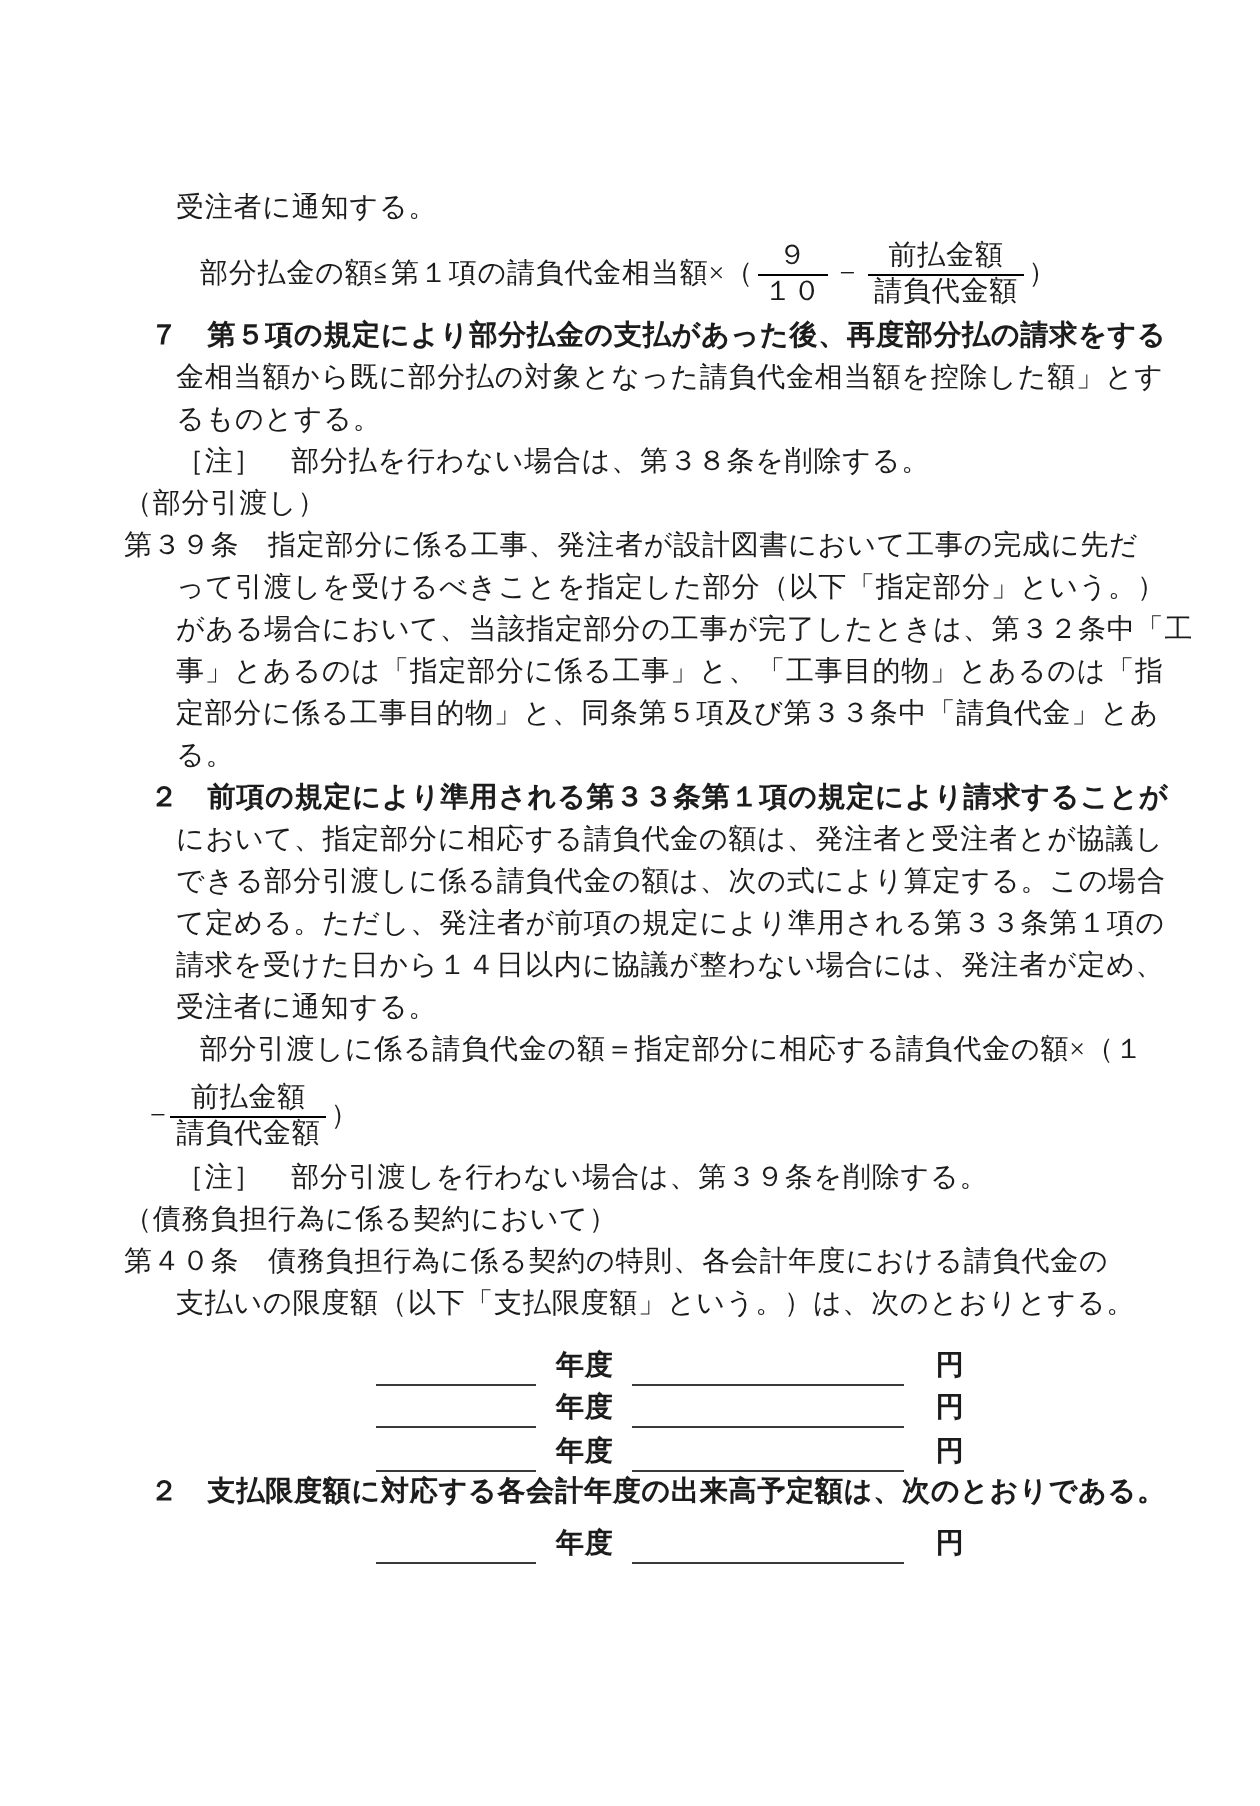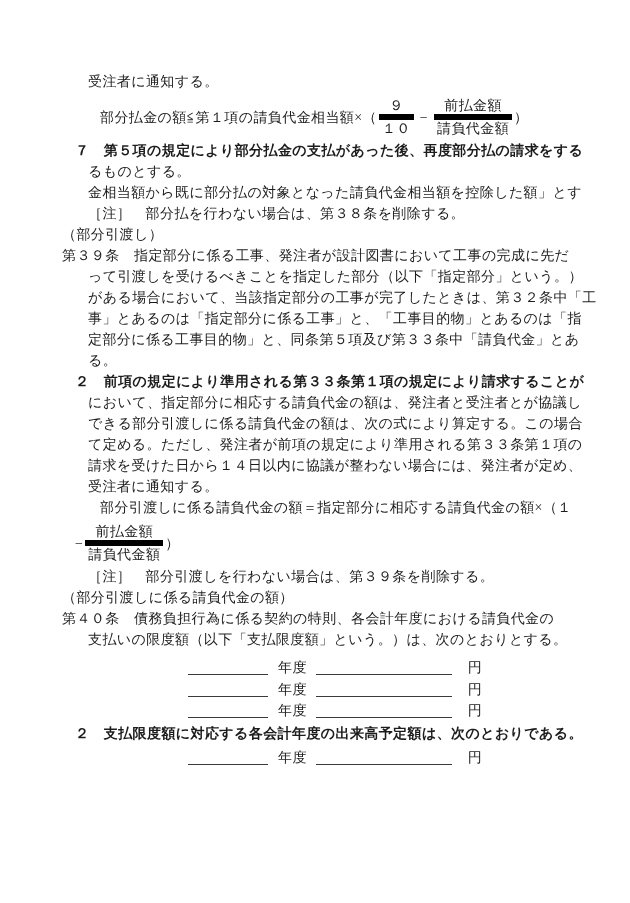--- a/index.html
+++ b/index.html
@@ -6,21 +6,21 @@
   body {
     width: 630px; height: 903px;
     background: #ffffff;
     color: #1c1c1c;
     font-family: "Liberation Serif", "DejaVu Serif", serif;
     position: relative;
     overflow: hidden;
   }
   .page {
     position: absolute;
-    left: 62px; top: 71px;
+    left: 62px; top: 94px;
     width: 520px;
     font-size: 14px;
     letter-spacing: 0.4px;
   }
   .line { line-height: 21px; white-space: nowrap; }
   .i0 { padding-left: 0; }
   .i1 { padding-left: 13px; font-weight: bold; }
   .i2 { padding-left: 26px; }
   .i3 { padding-left: 38px; }
 
@@ -30,29 +30,30 @@
   .vmid { vertical-align: middle; display: inline-block; line-height: 21px; }
   .op { margin: 0 4px; }
   .frac {
     display: inline-block;
     vertical-align: middle;
     text-align: center;
     line-height: 17px;
     margin: 0 2px;
   }
   .frac .num { display: block; padding: 0 3px; }
-  .frac .den { display: block; border-top: 6px solid #000000; padding: 0 3px; }
+  .frac .den { display: block; border-top: 1px solid #000000; padding: 0 3px; }
   .f2-frac-line { padding-left: 13px; margin: 5px 0 3px; white-space: nowrap; }
 
   
   .fill-row {
     display: flex;
-    align-items: flex-start;
+    align-items: flex-end;
     height: 21.5px;
     padding-left: 126px;
+    font-weight: bold;
   }
   .fill-rows-group { margin-top: 8px; }
   .fill-row-last { margin-top: 4px; }
   .blank {
     display: inline-block;
     height: 16px;
     border-bottom: 1px solid #3a3a3a;
   }
   .blank.short { width: 80px; margin-right: 10px; }
   .blank.long  { width: 136px; margin-left: 9px; margin-right: 16px; }
@@ -63,22 +64,22 @@
 
 <div class="page">
 
   <div class="line i2">受注者に通知する。</div>
 
   <div class="formula formula-block">
     <span class="vmid">部分払金の額≦第１項の請負代金相当額×（</span><span class="frac"><span class="num">９</span><span class="den">１０</span></span><span class="vmid op">−</span><span class="frac"><span class="num">前払金額</span><span class="den">請負代金額</span></span><span class="vmid">）</span>
   </div>
 
   <div class="line i1">７　第５項の規定により部分払金の支払があった後、再度部分払の請求をする</div>
+  <div class="line i2">金相当額から既に部分払の対象となった請負代金相当額を控除した額」とす</div>
   <div class="line i2">るものとする。</div>
-  <div class="line i2">金相当額から既に部分払の対象となった請負代金相当額を控除した額」とす</div>
   <div class="line i2">［注］　部分払を行わない場合は、第３８条を削除する。</div>
   <div class="line i0">（部分引渡し）</div>
   <div class="line i0">第３９条　指定部分に係る工事、発注者が設計図書において工事の完成に先だ</div>
   <div class="line i2">って引渡しを受けるべきことを指定した部分（以下「指定部分」という。）</div>
   <div class="line i2">がある場合において、当該指定部分の工事が完了したときは、第３２条中「工</div>
   <div class="line i2">事」とあるのは「指定部分に係る工事」と、「工事目的物」とあるのは「指</div>
   <div class="line i2">定部分に係る工事目的物」と、同条第５項及び第３３条中「請負代金」とあ</div>
   <div class="line i2">る。</div>
   <div class="line i1">２　前項の規定により準用される第３３条第１項の規定により請求することが</div>
   <div class="line i2">において、指定部分に相応する請負代金の額は、発注者と受注者とが協議し</div>
@@ -86,21 +87,21 @@
   <div class="line i2">て定める。ただし、発注者が前項の規定により準用される第３３条第１項の</div>
   <div class="line i2">請求を受けた日から１４日以内に協議が整わない場合には、発注者が定め、</div>
   <div class="line i2">受注者に通知する。</div>
 
   <div class="line i3">部分引渡しに係る請負代金の額＝指定部分に相応する請負代金の額×（１</div>
   <div class="f2-frac-line">
     <span class="vmid">−</span><span class="frac"><span class="num">前払金額</span><span class="den">請負代金額</span></span><span class="vmid">）</span>
   </div>
 
   <div class="line i2">［注］　部分引渡しを行わない場合は、第３９条を削除する。</div>
-  <div class="line i0">（部分引渡しに係る請負代金の額）</div>
+  <div class="line i0">（債務負担行為に係る契約において）</div>
   <div class="line i0">第４０条　債務負担行為に係る契約の特則、各会計年度における請負代金の</div>
   <div class="line i2">支払いの限度額（以下「支払限度額」という。）は、次のとおりとする。</div>
 
   <div class="fill-rows-group">
     <div class="fill-row">
       <span class="blank short"></span>
       <span class="fill-label">年度</span>
       <span class="blank long"></span>
       <span class="fill-label">円</span>
     </div>

